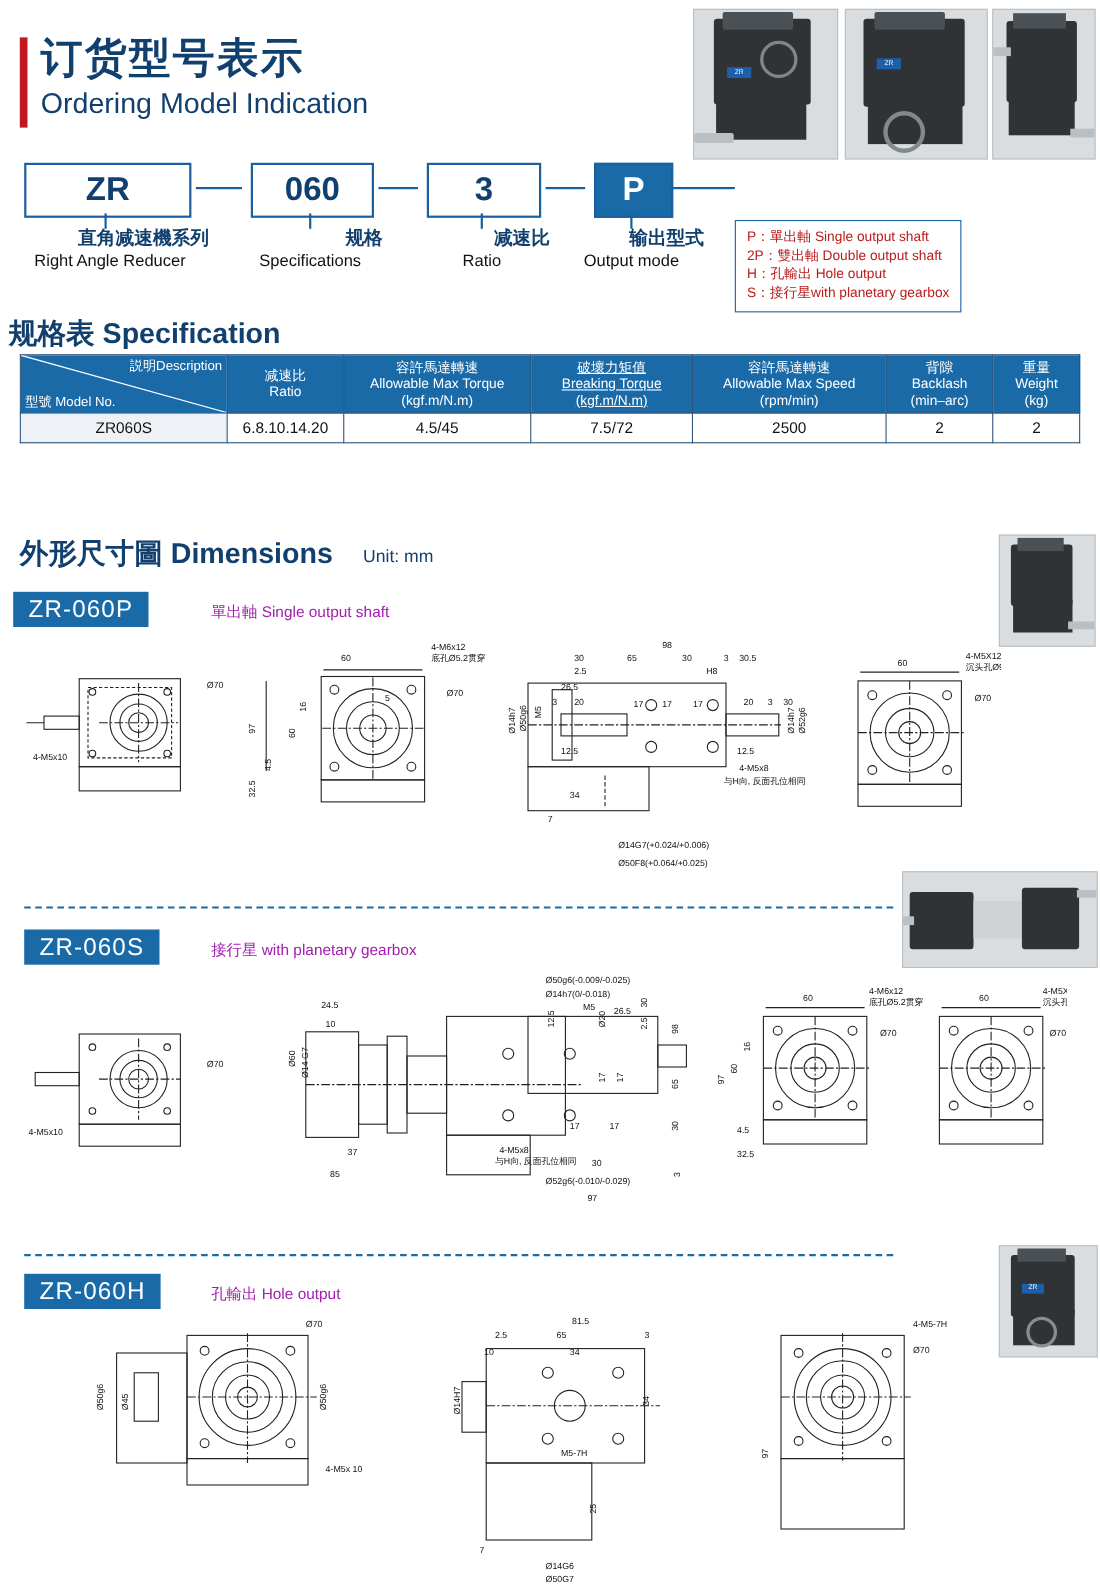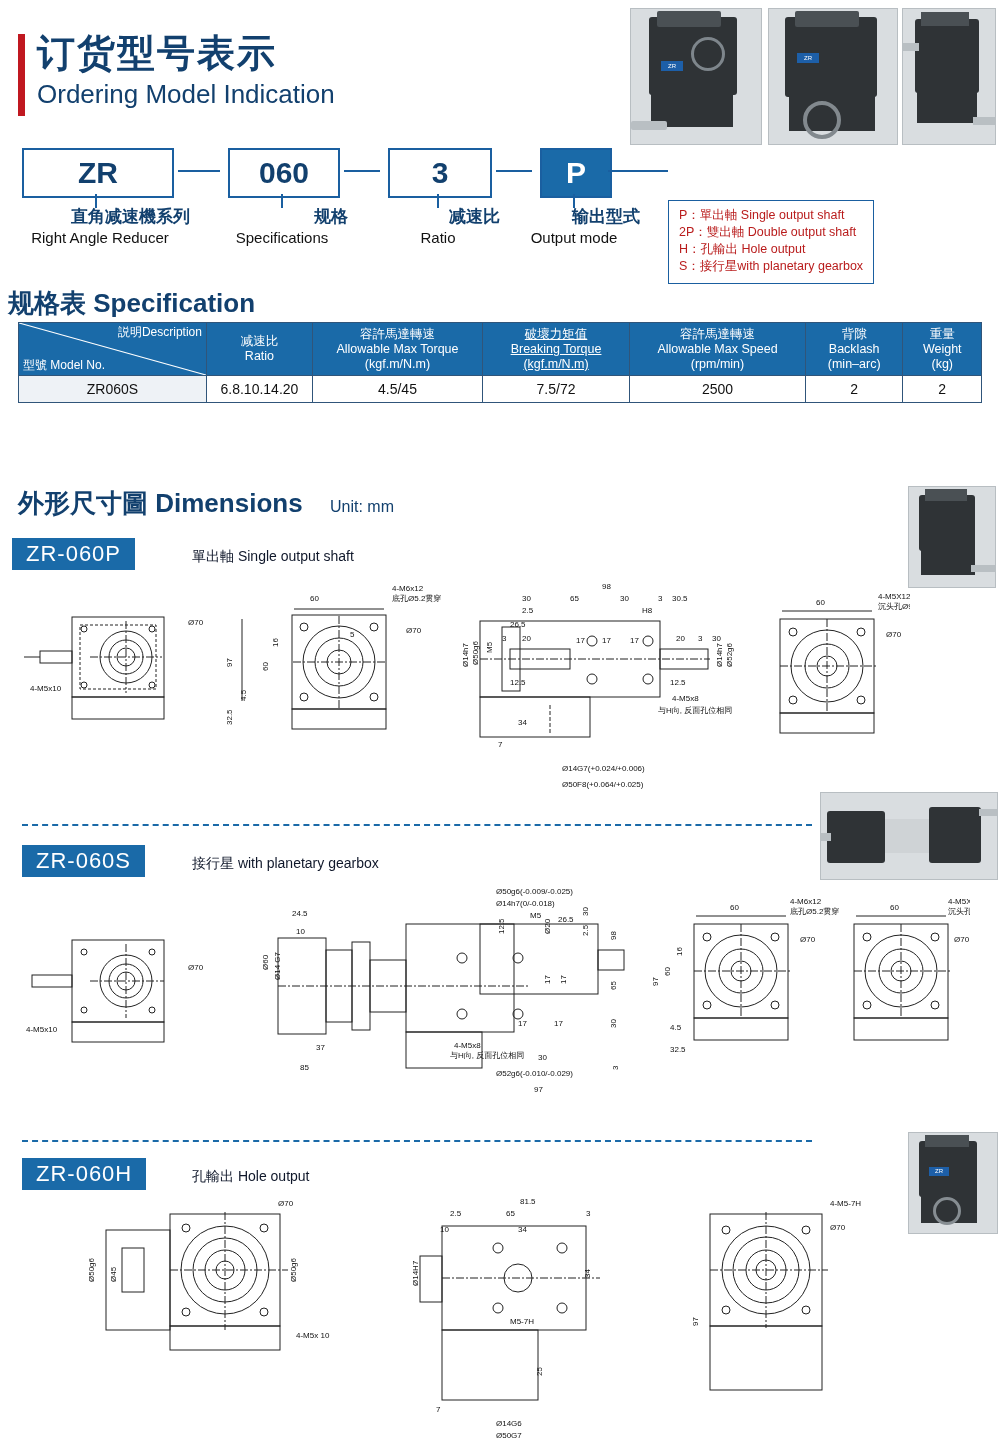--- a/index.html
+++ b/index.html
@@ -50,21 +50,21 @@
   table.spec tbody td{font-size:14px;padding:5px 2px;background:#fff;}
   table.spec tbody tr:nth-child(1) td:first-child,
   table.spec tbody tr:nth-child(2) td:first-child{background:#eef2f6;}
   .corner{position:relative;background:#1a6aa8;}
   .corner .c-top{position:absolute;right:4px;top:2px;font-size:12px;}
   .corner .c-bot{position:absolute;left:4px;bottom:2px;font-size:12px;}
   .corner .slash{position:absolute;left:0;top:0;width:100%;height:100%;}
 
   
   .dim-tag{position:absolute;background:#1a6aa8;color:#fff;font-size:22px;padding:3px 14px;letter-spacing:1px;}
-  .dim-note{position:absolute;font-size:14px;color:#0f172a;}
+  .dim-note{position:absolute;font-size:14px;color:#a21caf;}
   .dashline{position:absolute;border-top:2px dashed #1a6aa8;}
 
   
   .draw{position:absolute;}
   .draw svg{display:block;}
 
   .side-photo{position:absolute;}
 </style>
 </head>
 <body>

